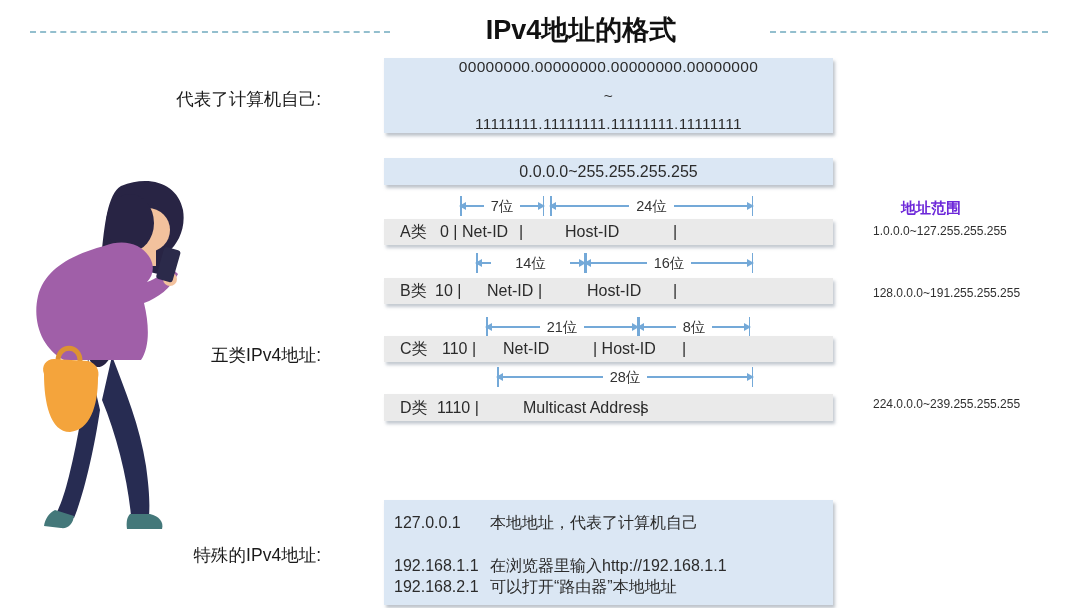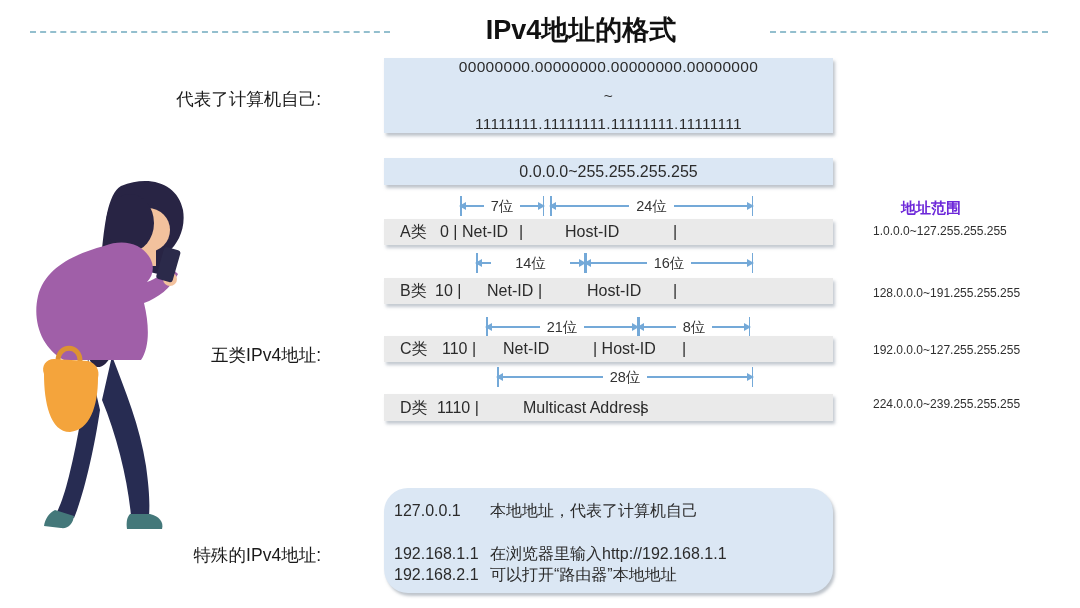--- a/index.html
+++ b/index.html
@@ -50,21 +50,21 @@
     border-top:4px solid transparent;border-bottom:4px solid transparent;border-left:7px solid var(--arrow-blue);}
   .albl{padding:0 7px;font-size:14.5px;color:#333;white-space:nowrap;}
   #arrA{top:195px;} #arrB{top:252px;} #arrC{top:316px;} #arrD{top:366px;}
 
   
   .rhead{position:absolute;left:901px;top:199px;font-size:15px;font-weight:600;color:#6d28d9;white-space:nowrap;}
   .range{position:absolute;left:845px;font-size:12px;color:#2f2f2f;white-space:nowrap;margin-left:28px;}
   #rgA{top:224px;} #rgB{top:286px;} #rgC{top:343px;} #rgD{top:397px;}
 
   
-  #special{top:488px;height:105px;padding:12px 5px 0 10px;border-radius:24px;}
+  #special{top:500px;height:105px;padding:12px 5px 0 10px;}
   .sprow{display:flex;font-size:16px;font-weight:500;line-height:21px;}
   .sprow .ip{width:96px;flex:0 0 96px;}
   .sprow.gap{margin-top:22px;}
 
   
   #person{position:absolute;left:28px;top:178px;width:200px;height:355px;}
   .p-hair{fill:var(--hair);} .p-skin{fill:var(--skin);} .p-sweater{fill:var(--sweater);}
   .p-phone{fill:var(--phone);} .p-pants{fill:var(--pants);} .p-shoes{fill:var(--shoes);}
   .p-bag{fill:var(--bag);} .p-handle{stroke:var(--bag-dark);stroke-width:5;fill:none;}
 </style>
@@ -177,21 +177,20 @@
     <span class="lb">D类</span>
     <span class="s0">1110 |</span>
     <span class="s1">Multicast Address</span>
     <span class="s2">|</span>
   </div>
 
 
   <div class="rhead">地址范围</div>
   <div class="range" id="rgA">1.0.0.0~127.255.255.255</div>
   <div class="range" id="rgB">128.0.0.0~191.255.255.255</div>
-  <div class="range" id="rgC">192.0.0.0~127.255.255.255</div>
   <div class="range" id="rgD">224.0.0.0~239.255.255.255</div>
 
   <div class="bluebox" id="special">
     <div class="sprow">
       <span class="ip">127.0.0.1</span>
       <span class="desc">本地地址，代表了计算机自己</span>
     </div>
     <div class="sprow gap">
       <span class="ip">192.168.1.1</span>
       <span class="desc">在浏览器里输入http://192.168.1.1</span>

